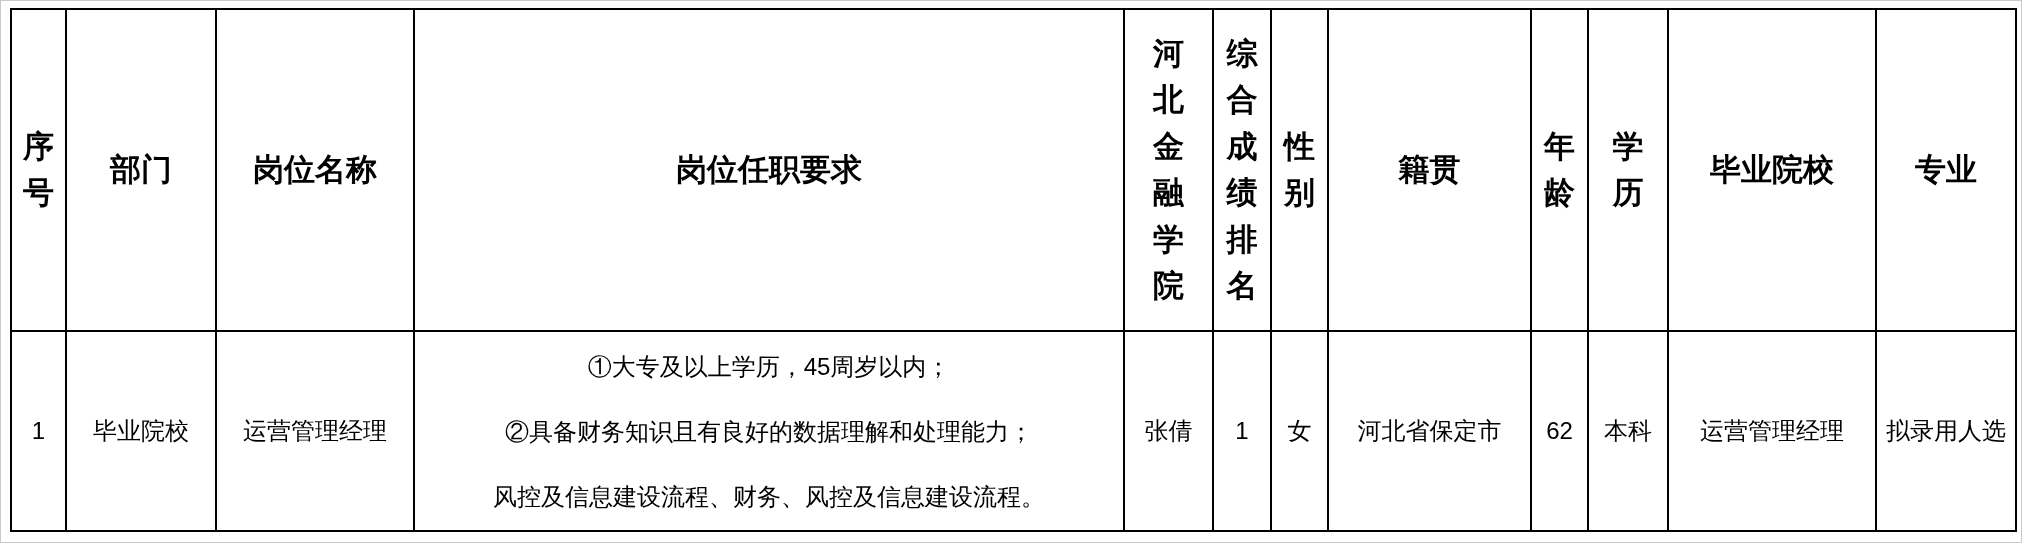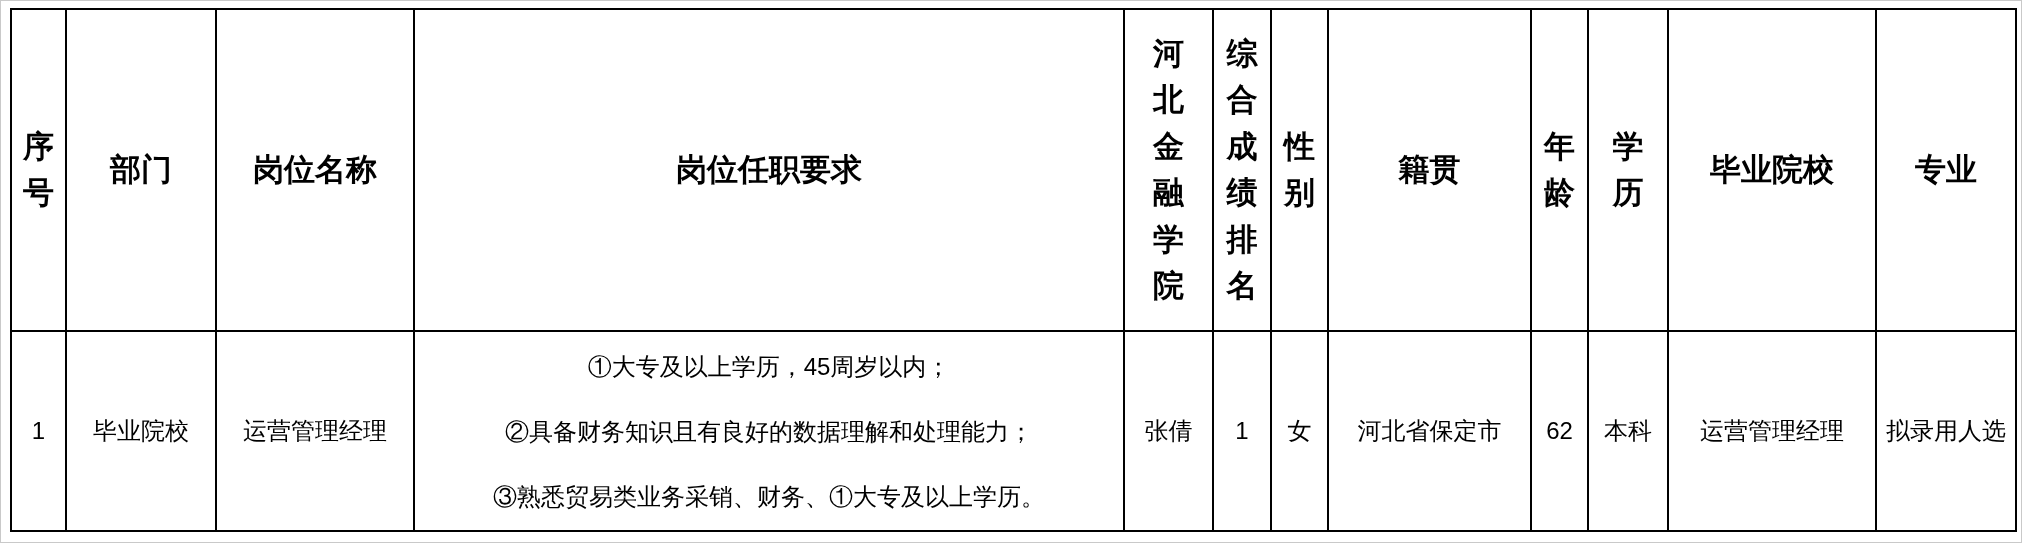--- a/index.html
+++ b/index.html
@@ -112,21 +112,21 @@
       <th><span>毕业院校</span></th>
       <th><span>专业</span></th>
     </tr>
     <tr class="data-row">
       <td class="num-cell">1</td>
       <td>毕业院校</td>
       <td>运营管理经理</td>
       <td class="req-cell">
         <div class="req-line">①大专及以上学历，45周岁以内；</div>
         <div class="req-line">②具备财务知识且有良好的数据理解和处理能力；</div>
-        <div class="req-line">③熟悉贸易类业务采销、财务、①大专及以上学历。</div>
+        <div class="req-line">风控及信息建设流程、财务、风控及信息建设流程。</div>
       </td>
       <td>张倩</td>
       <td class="num-cell">1</td>
       <td>女</td>
       <td>河北省保定市</td>
       <td class="num-cell">62</td>
       <td>本科</td>
       <td>运营管理经理</td>
       <td>拟录用人选</td>
     </tr>

